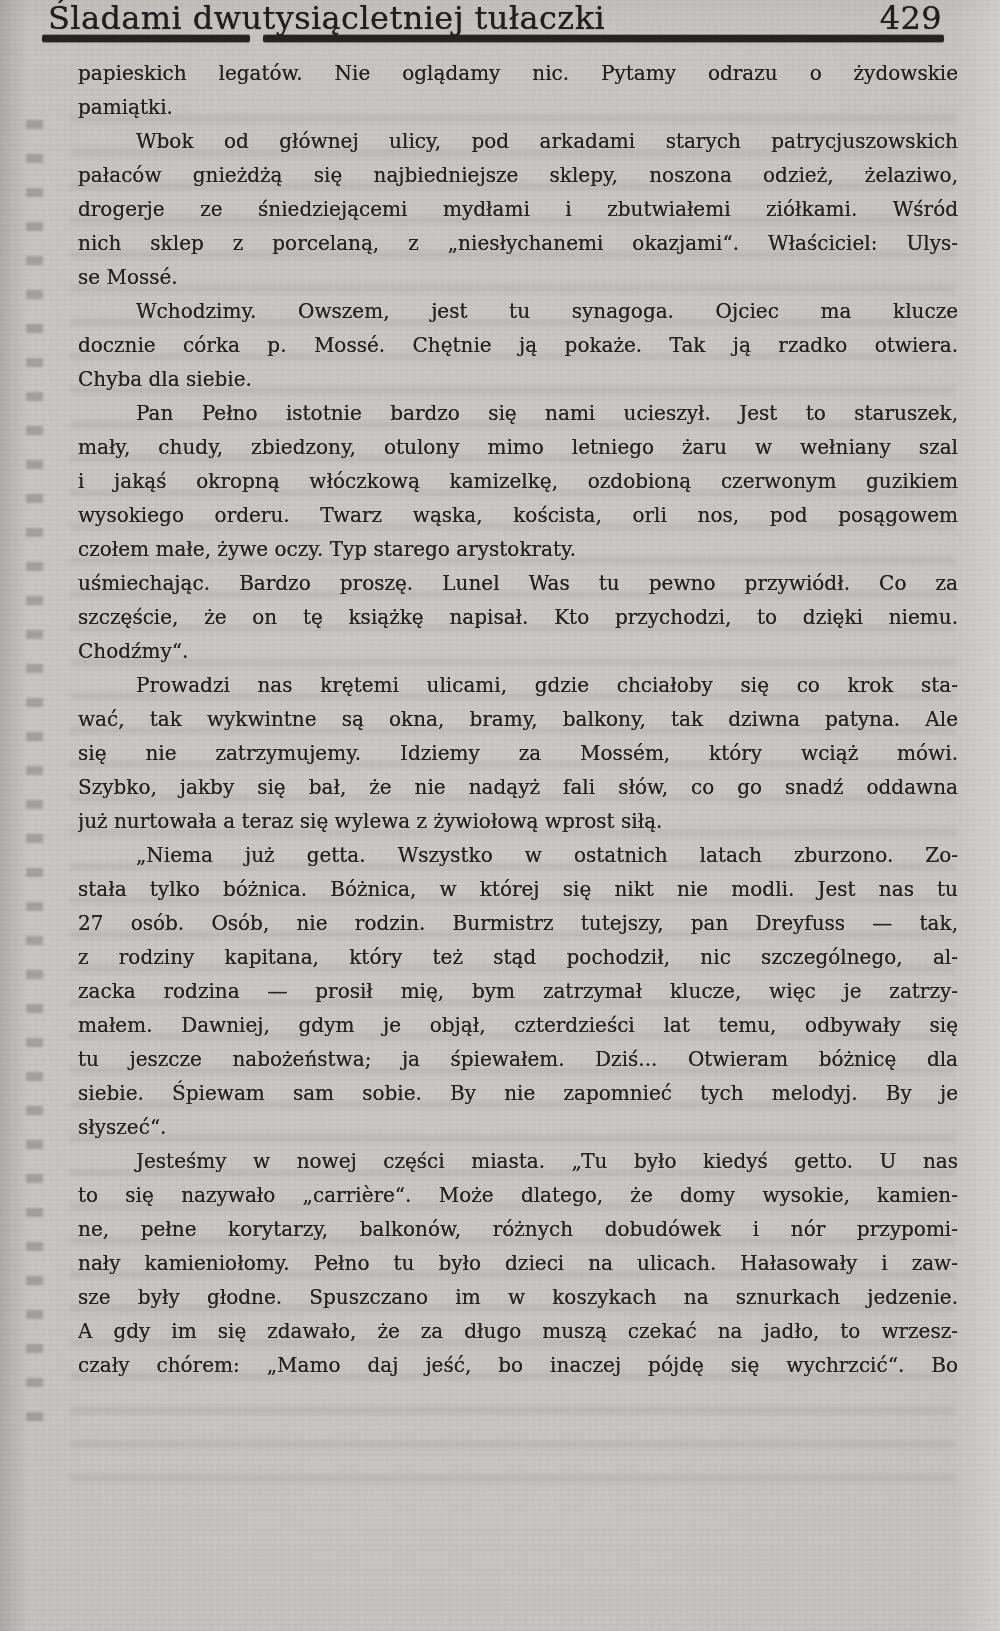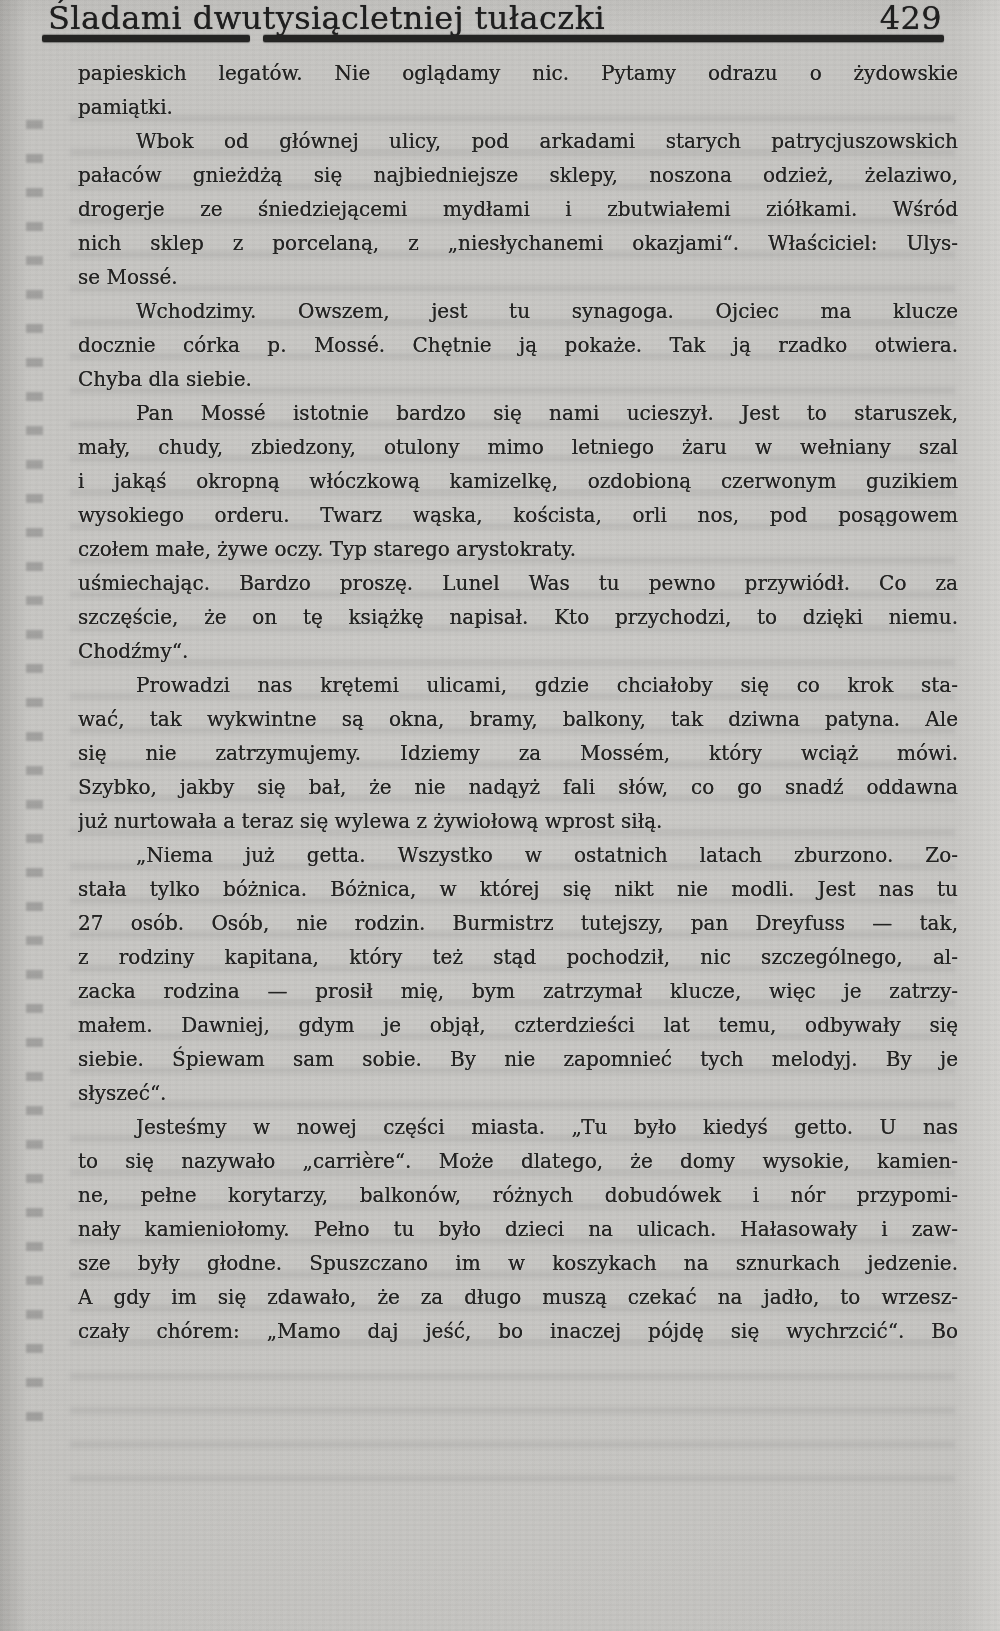--- a/index.html
+++ b/index.html
@@ -129,39 +129,40 @@
       <div class="line">papieskich legatów. Nie oglądamy nic. Pytamy odrazu o żydowskie</div>
       <div class="line last">pamiątki.</div>
       <div class="line indent">Wbok od głównej ulicy, pod arkadami starych patrycjuszowskich</div>
       <div class="line">pałaców gnieżdżą się najbiedniejsze sklepy, noszona odzież, żelaziwo,</div>
       <div class="line">drogerje ze śniedziejącemi mydłami i zbutwiałemi ziółkami. Wśród</div>
       <div class="line">nich sklep z porcelaną, z „niesłychanemi okazjami“. Właściciel: Ulys-</div>
       <div class="line last">se Mossé.</div>
       <div class="line indent">Wchodzimy. Owszem, jest tu synagoga. Ojciec ma klucze</div>
       <div class="line">docznie córka p. Mossé. Chętnie ją pokaże. Tak ją rzadko otwiera.</div>
       <div class="line last">Chyba dla siebie.</div>
-      <div class="line indent">Pan Mossé istotnie bardzo się nami ucieszył. Jest to staruszek,</div>
+      <div class="line indent">Pan Pełno istotnie bardzo się nami ucieszył. Jest to staruszek,</div>
       <div class="line">mały, chudy, zbiedzony, otulony mimo letniego żaru w wełniany szal</div>
       <div class="line">i jakąś okropną włóczkową kamizelkę, ozdobioną czerwonym guzikiem</div>
       <div class="line">wysokiego orderu. Twarz wąska, koścista, orli nos, pod posągowem</div>
       <div class="line last">czołem małe, żywe oczy. Typ starego arystokraty.</div>
       <div class="line">uśmiechając. Bardzo proszę. Lunel Was tu pewno przywiódł. Co za</div>
       <div class="line">szczęście, że on tę książkę napisał. Kto przychodzi, to dzięki niemu.</div>
       <div class="line last">Chodźmy“.</div>
       <div class="line indent">Prowadzi nas krętemi ulicami, gdzie chciałoby się co krok sta-</div>
       <div class="line">wać, tak wykwintne są okna, bramy, balkony, tak dziwna patyna. Ale</div>
       <div class="line">się nie zatrzymujemy. Idziemy za Mossém, który wciąż mówi.</div>
       <div class="line">Szybko, jakby się bał, że nie nadąyż fali słów, co go snadź oddawna</div>
       <div class="line last">już nurtowała a teraz się wylewa z żywiołową wprost siłą.</div>
       <div class="line indent">„Niema już getta. Wszystko w ostatnich latach zburzono. Zo-</div>
       <div class="line">stała tylko bóżnica. Bóżnica, w której się nikt nie modli. Jest nas tu</div>
       <div class="line">27 osób. Osób, nie rodzin. Burmistrz tutejszy, pan Dreyfuss — tak,</div>
       <div class="line">z rodziny kapitana, który też stąd pochodził, nic szczególnego, al-</div>
       <div class="line">zacka rodzina — prosił mię, bym zatrzymał klucze, więc je zatrzy-</div>
       <div class="line">małem. Dawniej, gdym je objął, czterdzieści lat temu, odbywały się</div>
+      <div class="line">tu jeszcze nabożeństwa; ja śpiewałem. Dziś... Otwieram bóżnicę dla</div>
       <div class="line">siebie. Śpiewam sam sobie. By nie zapomnieć tych melodyj. By je</div>
       <div class="line last">słyszeć“.</div>
       <div class="line indent">Jesteśmy w nowej części miasta. „Tu było kiedyś getto. U nas</div>
       <div class="line">to się nazywało „carrière“. Może dlatego, że domy wysokie, kamien-</div>
       <div class="line">ne, pełne korytarzy, balkonów, różnych dobudówek i nór przypomi-</div>
       <div class="line">nały kamieniołomy. Pełno tu było dzieci na ulicach. Hałasowały i zaw-</div>
       <div class="line">sze były głodne. Spuszczano im w koszykach na sznurkach jedzenie.</div>
       <div class="line">A gdy im się zdawało, że za długo muszą czekać na jadło, to wrzesz-</div>
       <div class="line">czały chórem: „Mamo daj jeść, bo inaczej pójdę się wychrzcić“. Bo</div>
     </main>

